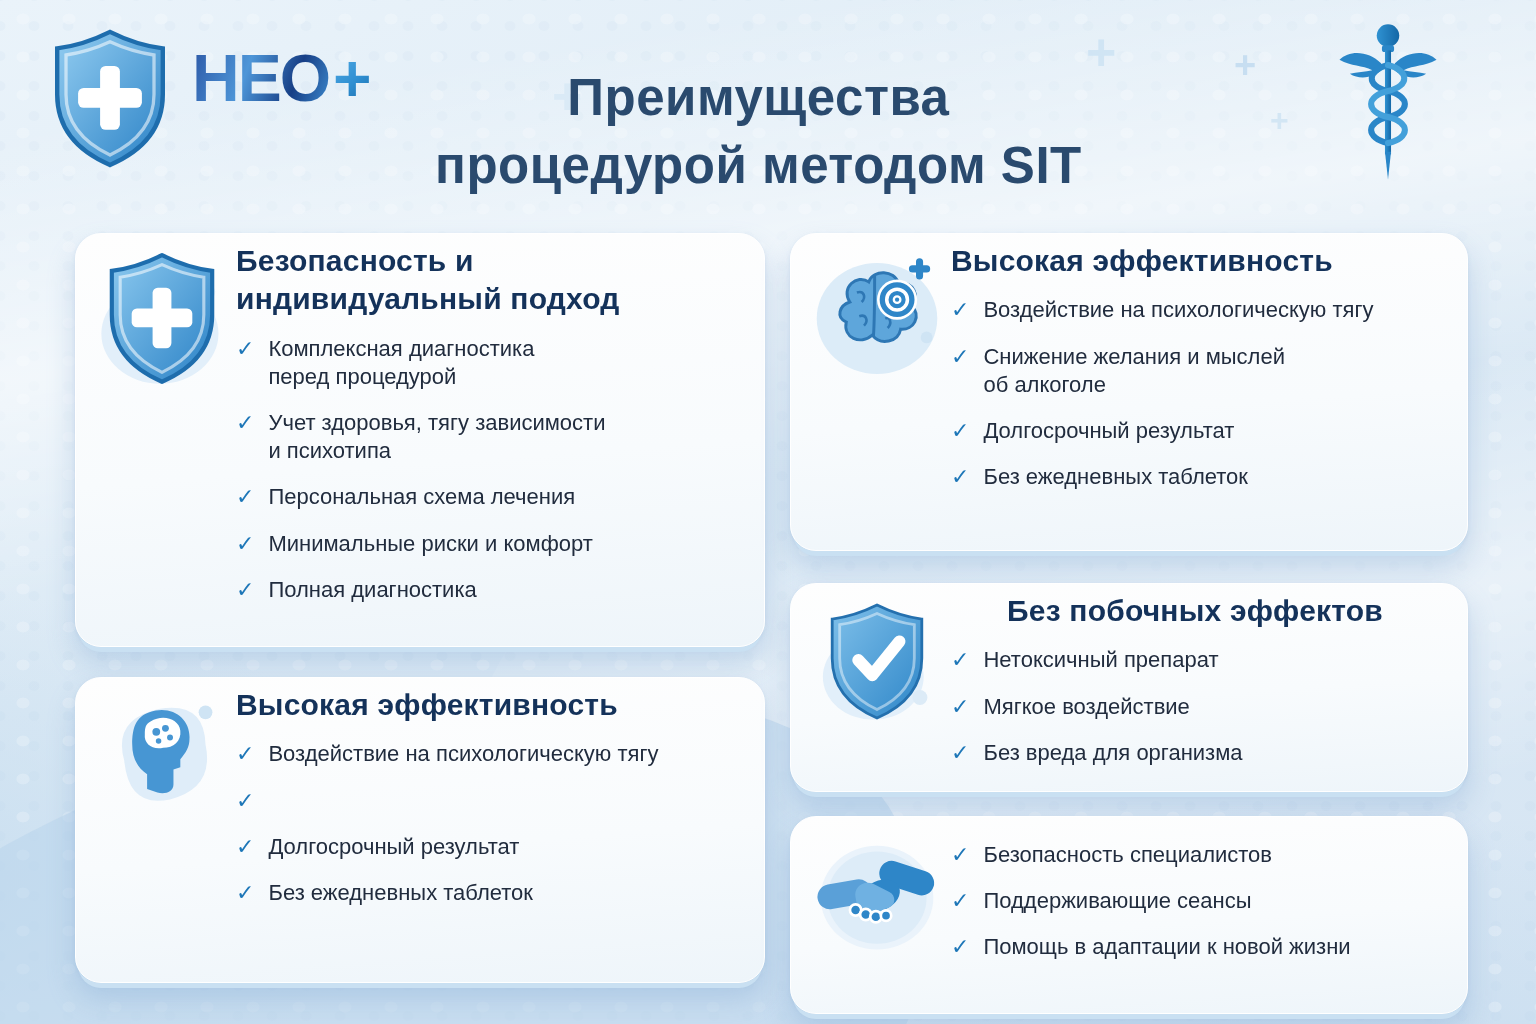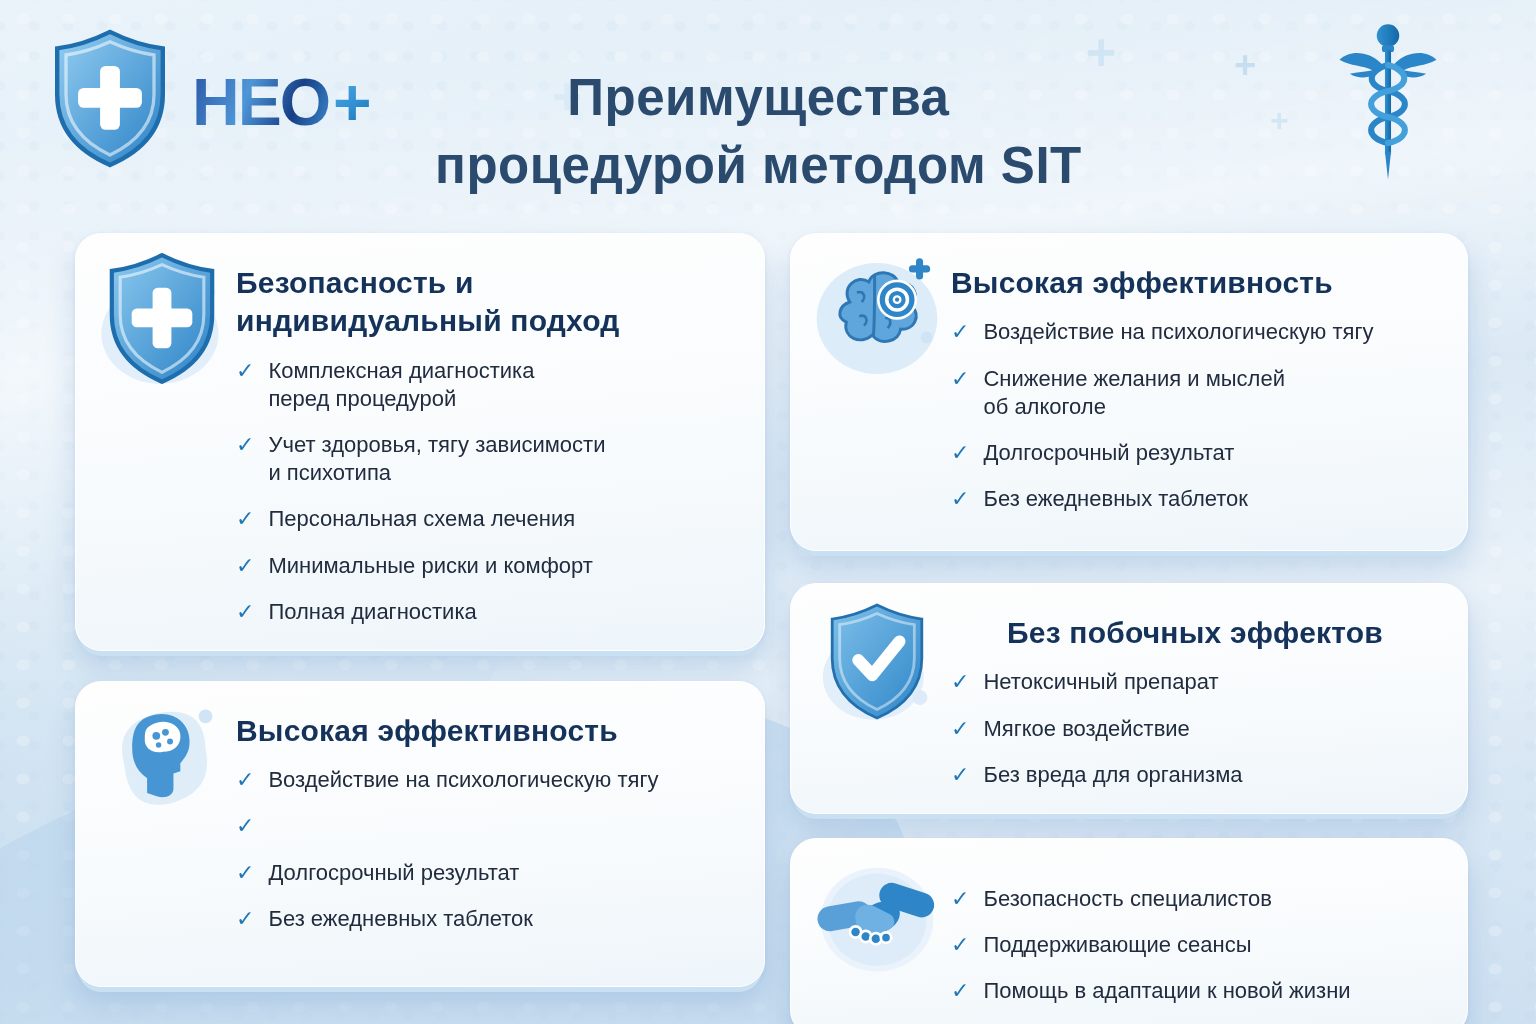--- a/index.html
+++ b/index.html
@@ -30,21 +30,21 @@
   .wave-3{width:1200px;height:620px;left:-260px;bottom:-330px;border-radius:46%;
     background:rgba(183,211,235,.5);transform:rotate(-17deg);}
   .bg-plus{position:absolute;color:#c2dbf0;font-weight:800;opacity:.85;line-height:1;}
   .bg-plus.p1{left:1086px;top:26px;font-size:52px;color:#cde3f4;}
   .bg-plus.p2{left:1234px;top:46px;font-size:38px;}
   .bg-plus.p3{left:1270px;top:104px;font-size:32px;color:#cfe4f4;}
   .bg-plus.p4{left:552px;top:70px;font-size:52px;color:#d8e9f6;}
 
   
   .logo-shield{position:absolute;left:44px;top:26px;}
-  .brand{position:absolute;left:192px;top:64px;font-size:66px;font-weight:800;letter-spacing:-2px;}
+  .brand{position:absolute;left:192px;top:40px;font-size:66px;font-weight:800;letter-spacing:-2px;}
   .brand span{display:inline-block;-webkit-background-clip:text;background-clip:text;color:transparent;}
   .brand-neo{background-image:linear-gradient(110deg,#2a55a4 0%,#4e96d8 40%,#173f86 72%,#3f8ed2 100%);}
   .brand-plus{background-image:linear-gradient(140deg,#5db4ea 0%,#2f8fd2 55%,#156099 100%);margin-left:4px;}
   .main-title{
     position:absolute;top:64px;left:50%;transform:translateX(-51%);width:960px;
     text-align:center;color:#2a4a6e;font-weight:700;font-size:51px;line-height:68px;letter-spacing:.5px;
   }
   .caduceus{position:absolute;left:1336px;top:18px;}
 
   
@@ -56,21 +56,21 @@
     position:relative;border-radius:26px;border:1px solid #ffffff;
     background:linear-gradient(176deg,#fefefe 0%,#f8fbfd 55%,#eef5fa 100%);
     box-shadow:0 8px 0 -3px #c9e0f2, 0 16px 28px rgba(118,160,204,.32), 0 2px 4px rgba(140,175,210,.2);
   }
   .c-l1{min-height:412px;}
   .c-l2{min-height:304px;margin-top:30px;}
   .c-r1{min-height:316px;}
   .c-r2{min-height:204px;margin-top:32px;text-align:center;}
   .c-r3{min-height:196px;margin-top:24px;}
   .icon-wrap{position:absolute;left:18px;top:16px;width:136px;display:flex;justify-content:center;}
-  .card-content{margin-left:160px;padding:30px 28px 24px 0;}
+  .card-content{margin-left:160px;padding:8px 28px 24px 0;}
   .card-title{
     margin:0;font-size:30px;font-weight:700;color:#14325a;line-height:1.28;white-space:pre-line;letter-spacing:.2px;
   }
   .checklist{list-style:none;margin:16px 0 0;padding:0;}
   .checklist li{display:flex;gap:14px;align-items:flex-start;font-size:22px;color:#212c3e;line-height:1.28;}
   .checklist li + li{margin-top:18px;}
   .check{color:#1e77b8;font-weight:700;font-size:22px;flex:0 0 auto;}
   .item-text{white-space:pre-line;}
 </style>
 </head>

